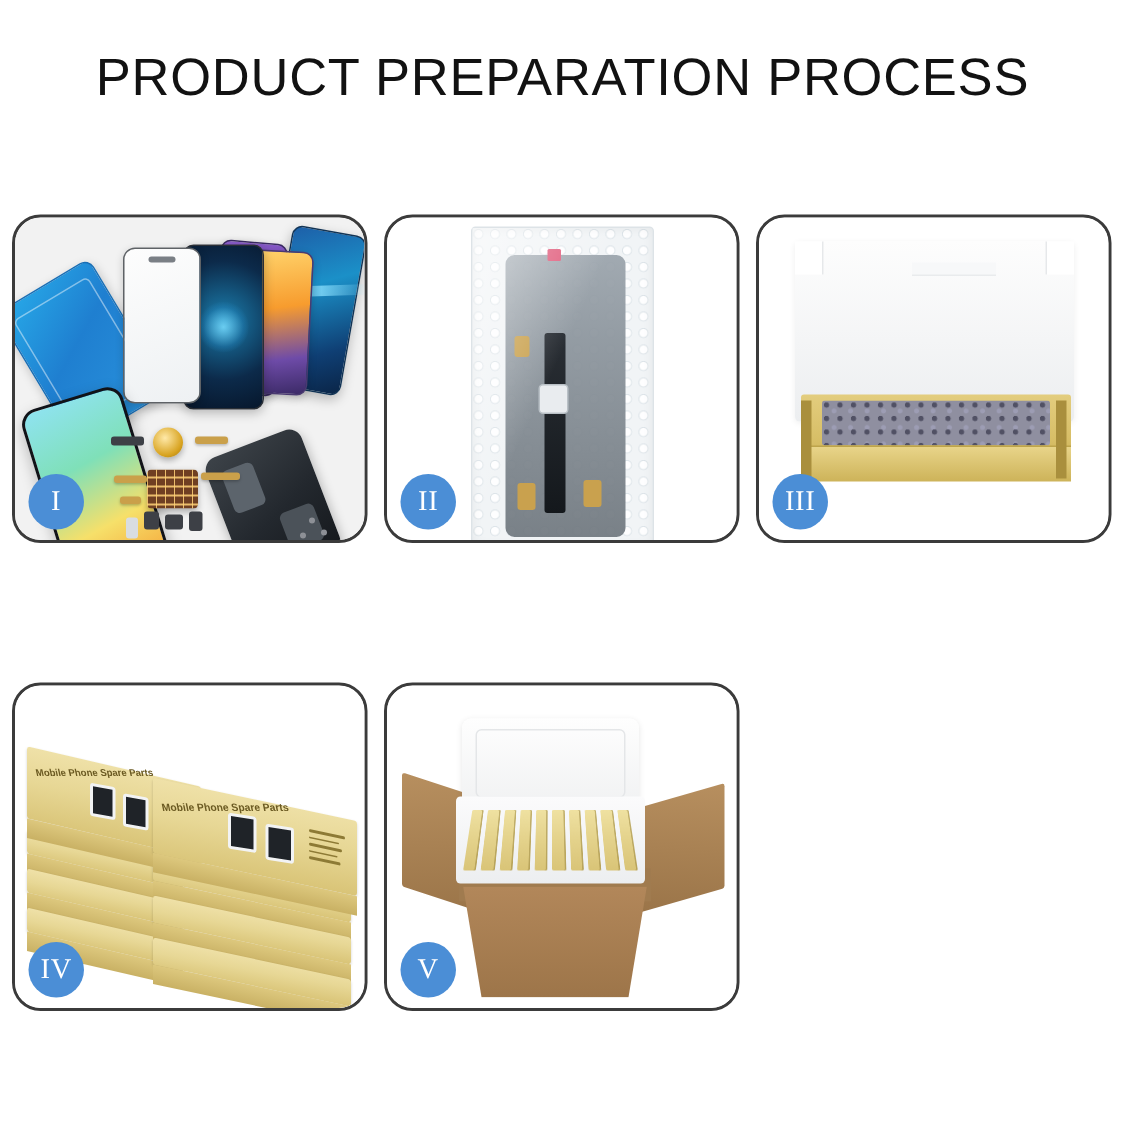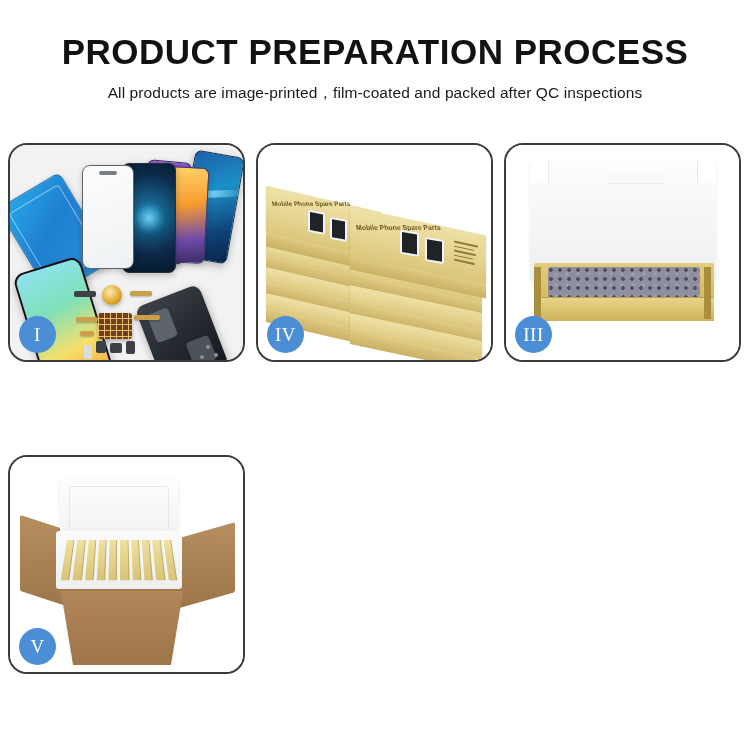--- a/index.html
+++ b/index.html
@@ -8,21 +8,21 @@
     background: #ffffff;
     font-family: "Liberation Sans", sans-serif;
     overflow: hidden;
   }
   .page { position: relative; width: 750px; height: 750px; background: #fff; }
 
   
   .header { padding-top: 34px; text-align: center; }
   .title {
     font-family: "Liberation Sans", sans-serif;
-    font-size: 35px; font-weight: 700; letter-spacing: 0.5px;
+    font-size: 35px; font-weight: 400; letter-spacing: 0.5px;
     color: #121212; line-height: 1.05; white-space: nowrap;
   }
   .subtitle {
     margin-top: 12px; font-size: 15.5px; font-weight: 400;
     color: #1a1a1a; letter-spacing: 0.1px; white-space: nowrap;
   }
 
   
   .grid {
     position: absolute; left: 8px; top: 143px;
@@ -327,21 +327,20 @@
     background: radial-gradient(ellipse at center, rgba(0,0,0,.12), transparent 70%);
   }
 </style>
 </head>
 <body>
 
 <div class="page">
 
   <div class="header">
     <div class="title">PRODUCT PREPARATION PROCESS</div>
-    <div class="subtitle">All products are image-printed，film-coated and packed after QC inspections</div>
   </div>
 
   <div class="grid">
 
     <div class="panel p1">
       <div class="panel-inner">
         <div class="ph blue-film"></div>
         <div class="ph teal"></div>
         <div class="ph purple"></div>
         <div class="ph orange"></div>
@@ -360,20 +359,49 @@
         <div class="flex-cable" style="left:124px;top:170px;width:26px;"></div>
         <div class="flex-cable" style="left:66px;top:172px;width:22px;"></div>
         <div class="flex-cable" style="left:70px;top:186px;width:14px;"></div>
         <div class="screw" style="left:196px;top:200px;"></div>
         <div class="screw" style="left:204px;top:208px;"></div>
         <div class="screw" style="left:190px;top:210px;"></div>
       </div>
       <div class="badge">I</div>
     </div>
 
+    <div class="panel p2">
+      <div class="panel-inner">
+        <div class="bubble-bag">
+          <div class="lcd"></div>
+          <div class="pink-tab"></div>
+          <div class="lcd-flex"></div>
+          <div class="lcd-conn"></div>
+          <div class="lcd-gold" style="left:28px;top:72px;width:10px;height:14px;"></div>
+          <div class="lcd-gold" style="left:30px;top:170px;width:12px;height:18px;"></div>
+          <div class="lcd-gold" style="left:74px;top:168px;width:12px;height:18px;"></div>
+          <div class="bag-sheen"></div>
+        </div>
+      </div>
+      <div class="badge">II</div>
+    </div>
+
+    <div class="panel p3">
+      <div class="panel-inner">
+        <div class="lid-white">
+          <div class="lid-notch"></div>
+        </div>
+        <div class="tray-yellow"></div>
+        <div class="foam-strip"></div>
+        <div class="tray-front"></div>
+        <div class="tray-edge-l"></div>
+        <div class="tray-edge-r"></div>
+      </div>
+      <div class="badge">III</div>
+    </div>
 
     <div class="panel p4">
       <div class="panel-inner">
         <div class="stack">
 
           <div class="bx" style="left:2px;top:86px;width:104px;height:16px;transform:skewY(13deg);">
               <span class="side"></span>
             </div>
           <div class="bx" style="left:2px;top:112px;width:104px;height:16px;transform:skewY(13deg);">
               <span class="side"></span>
@@ -418,34 +446,20 @@
                 <i style="width:78%"></i>
                 <i style="width:88%"></i>
             </span>
           </div>
 
         </div>
       </div>
       <div class="badge">IV</div>
     </div>
 
-    <div class="panel p3">
-      <div class="panel-inner">
-        <div class="lid-white">
-          <div class="lid-notch"></div>
-        </div>
-        <div class="tray-yellow"></div>
-        <div class="foam-strip"></div>
-        <div class="tray-front"></div>
-        <div class="tray-edge-l"></div>
-        <div class="tray-edge-r"></div>
-      </div>
-      <div class="badge">III</div>
-    </div>
-
     <div class="panel p5">
       <div class="panel-inner">
         <div class="flap-left"></div>
         <div class="flap-right"></div>
         <div class="carton-back"></div>
         <div class="foam-lid"></div>
         <div class="foam-box"></div>
         <div class="yellow-rows">
           <i></i>
             <i></i>

